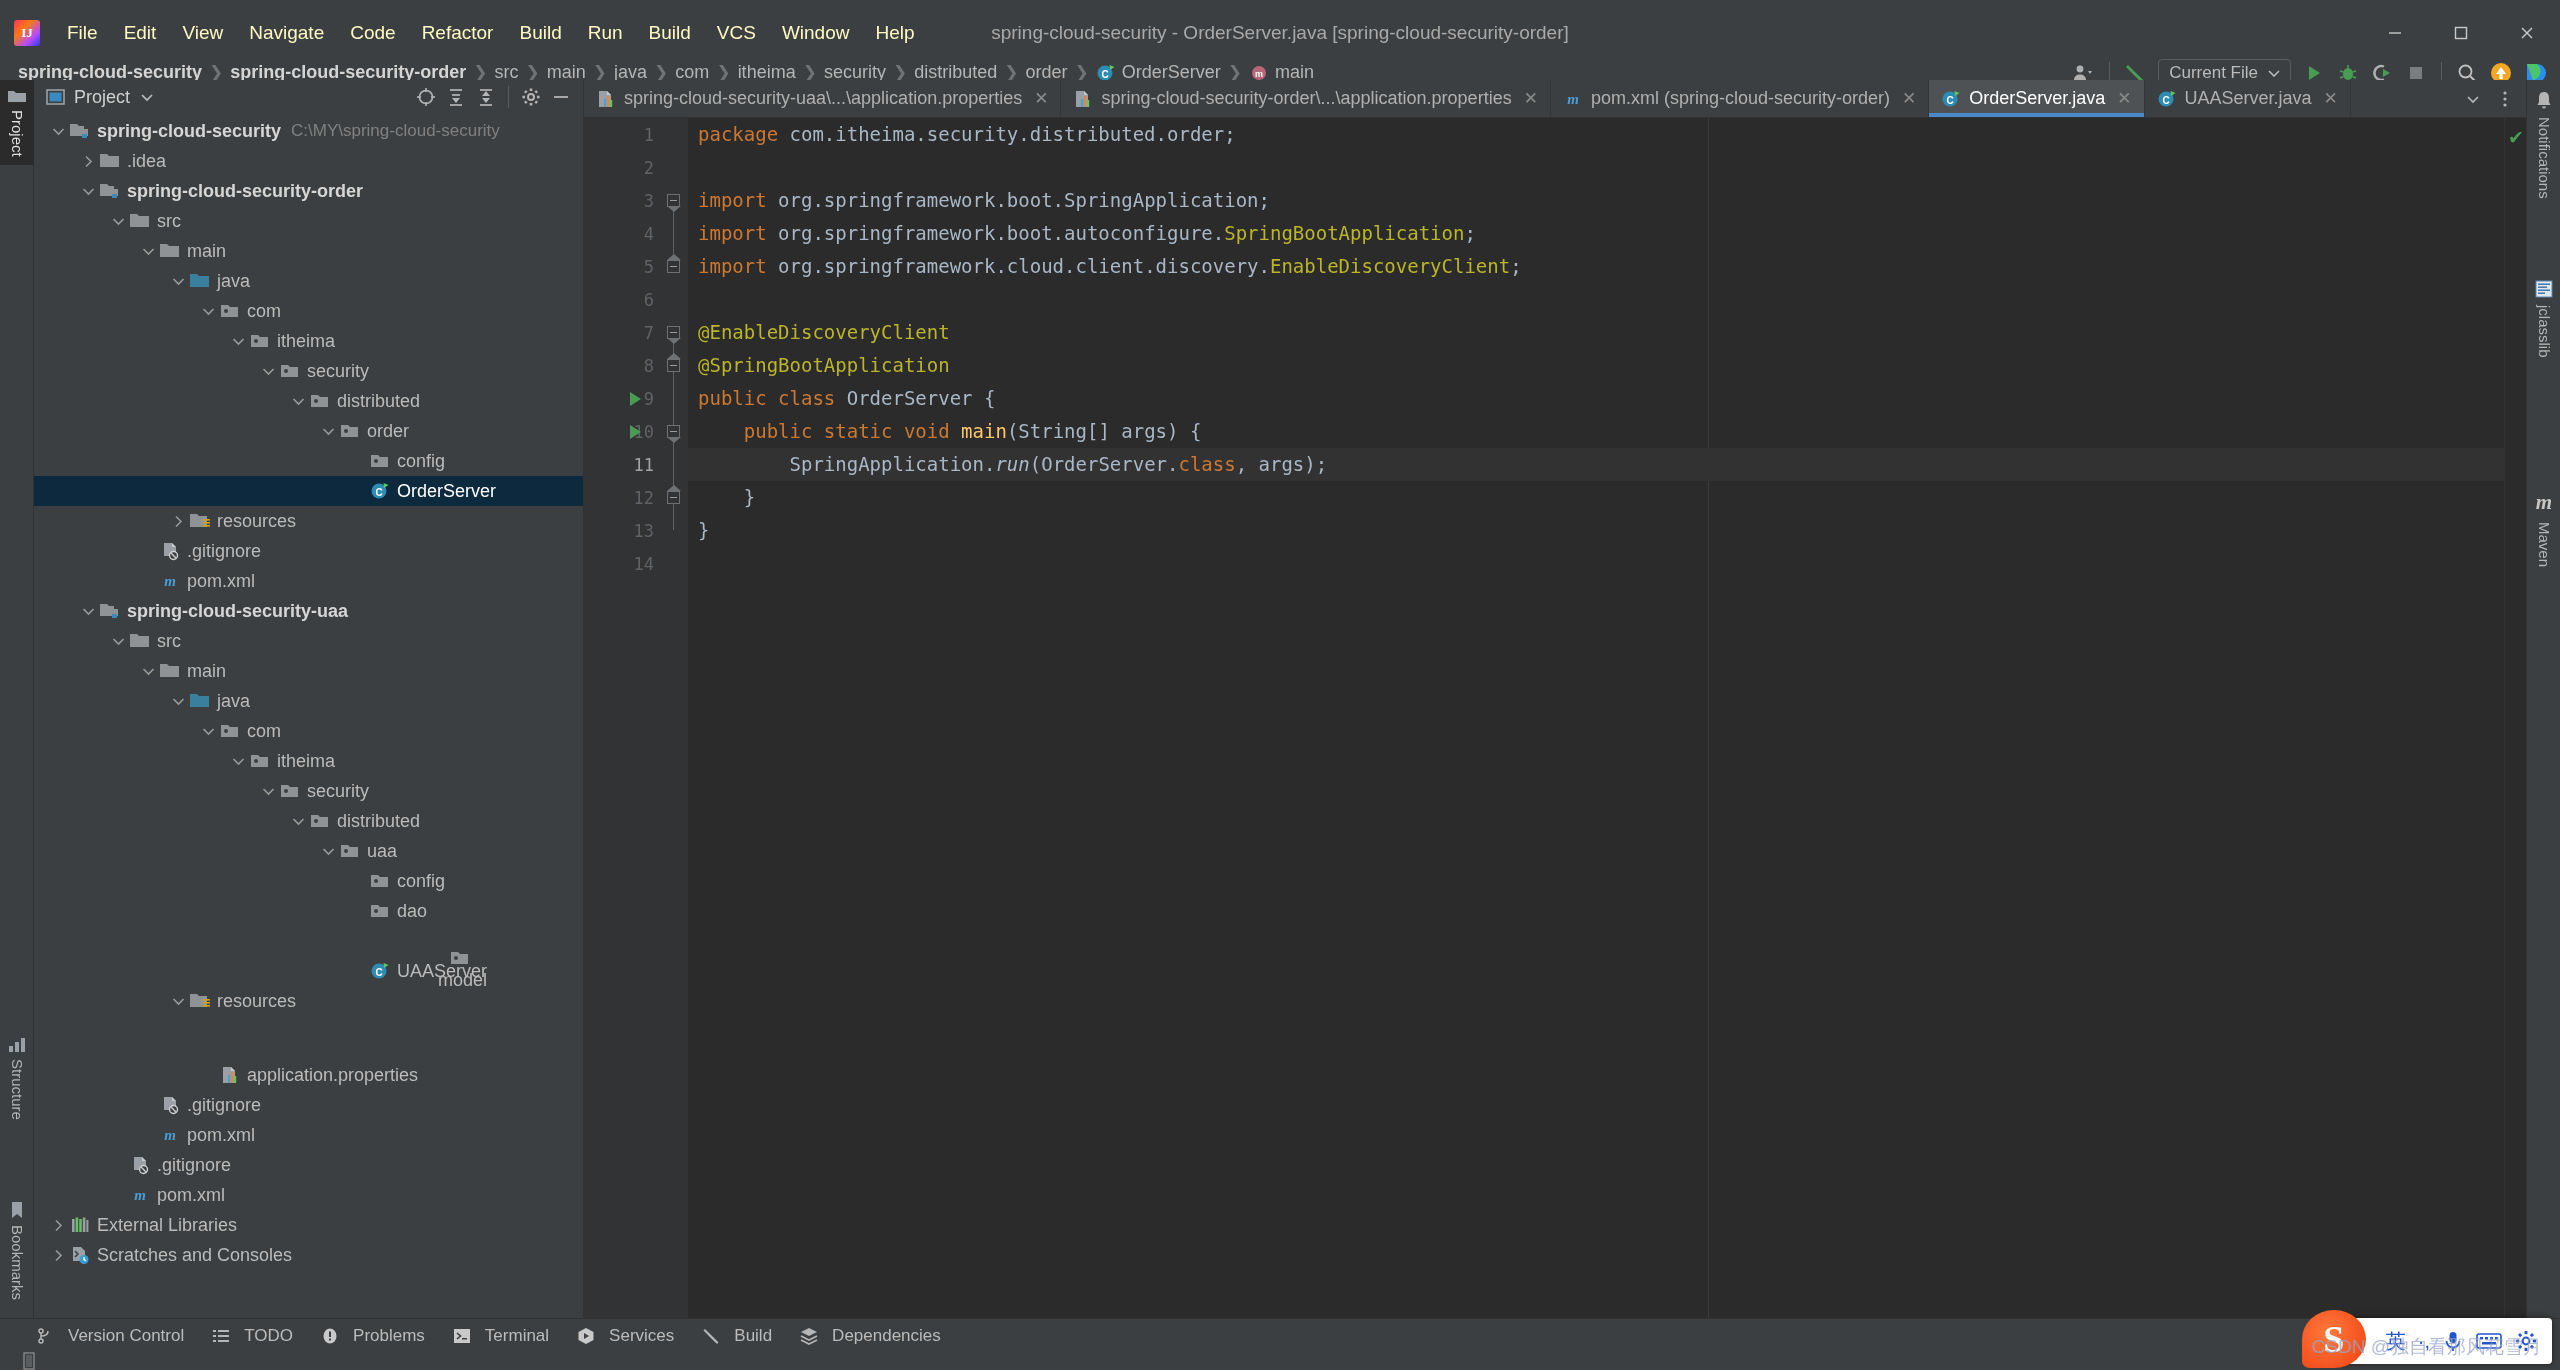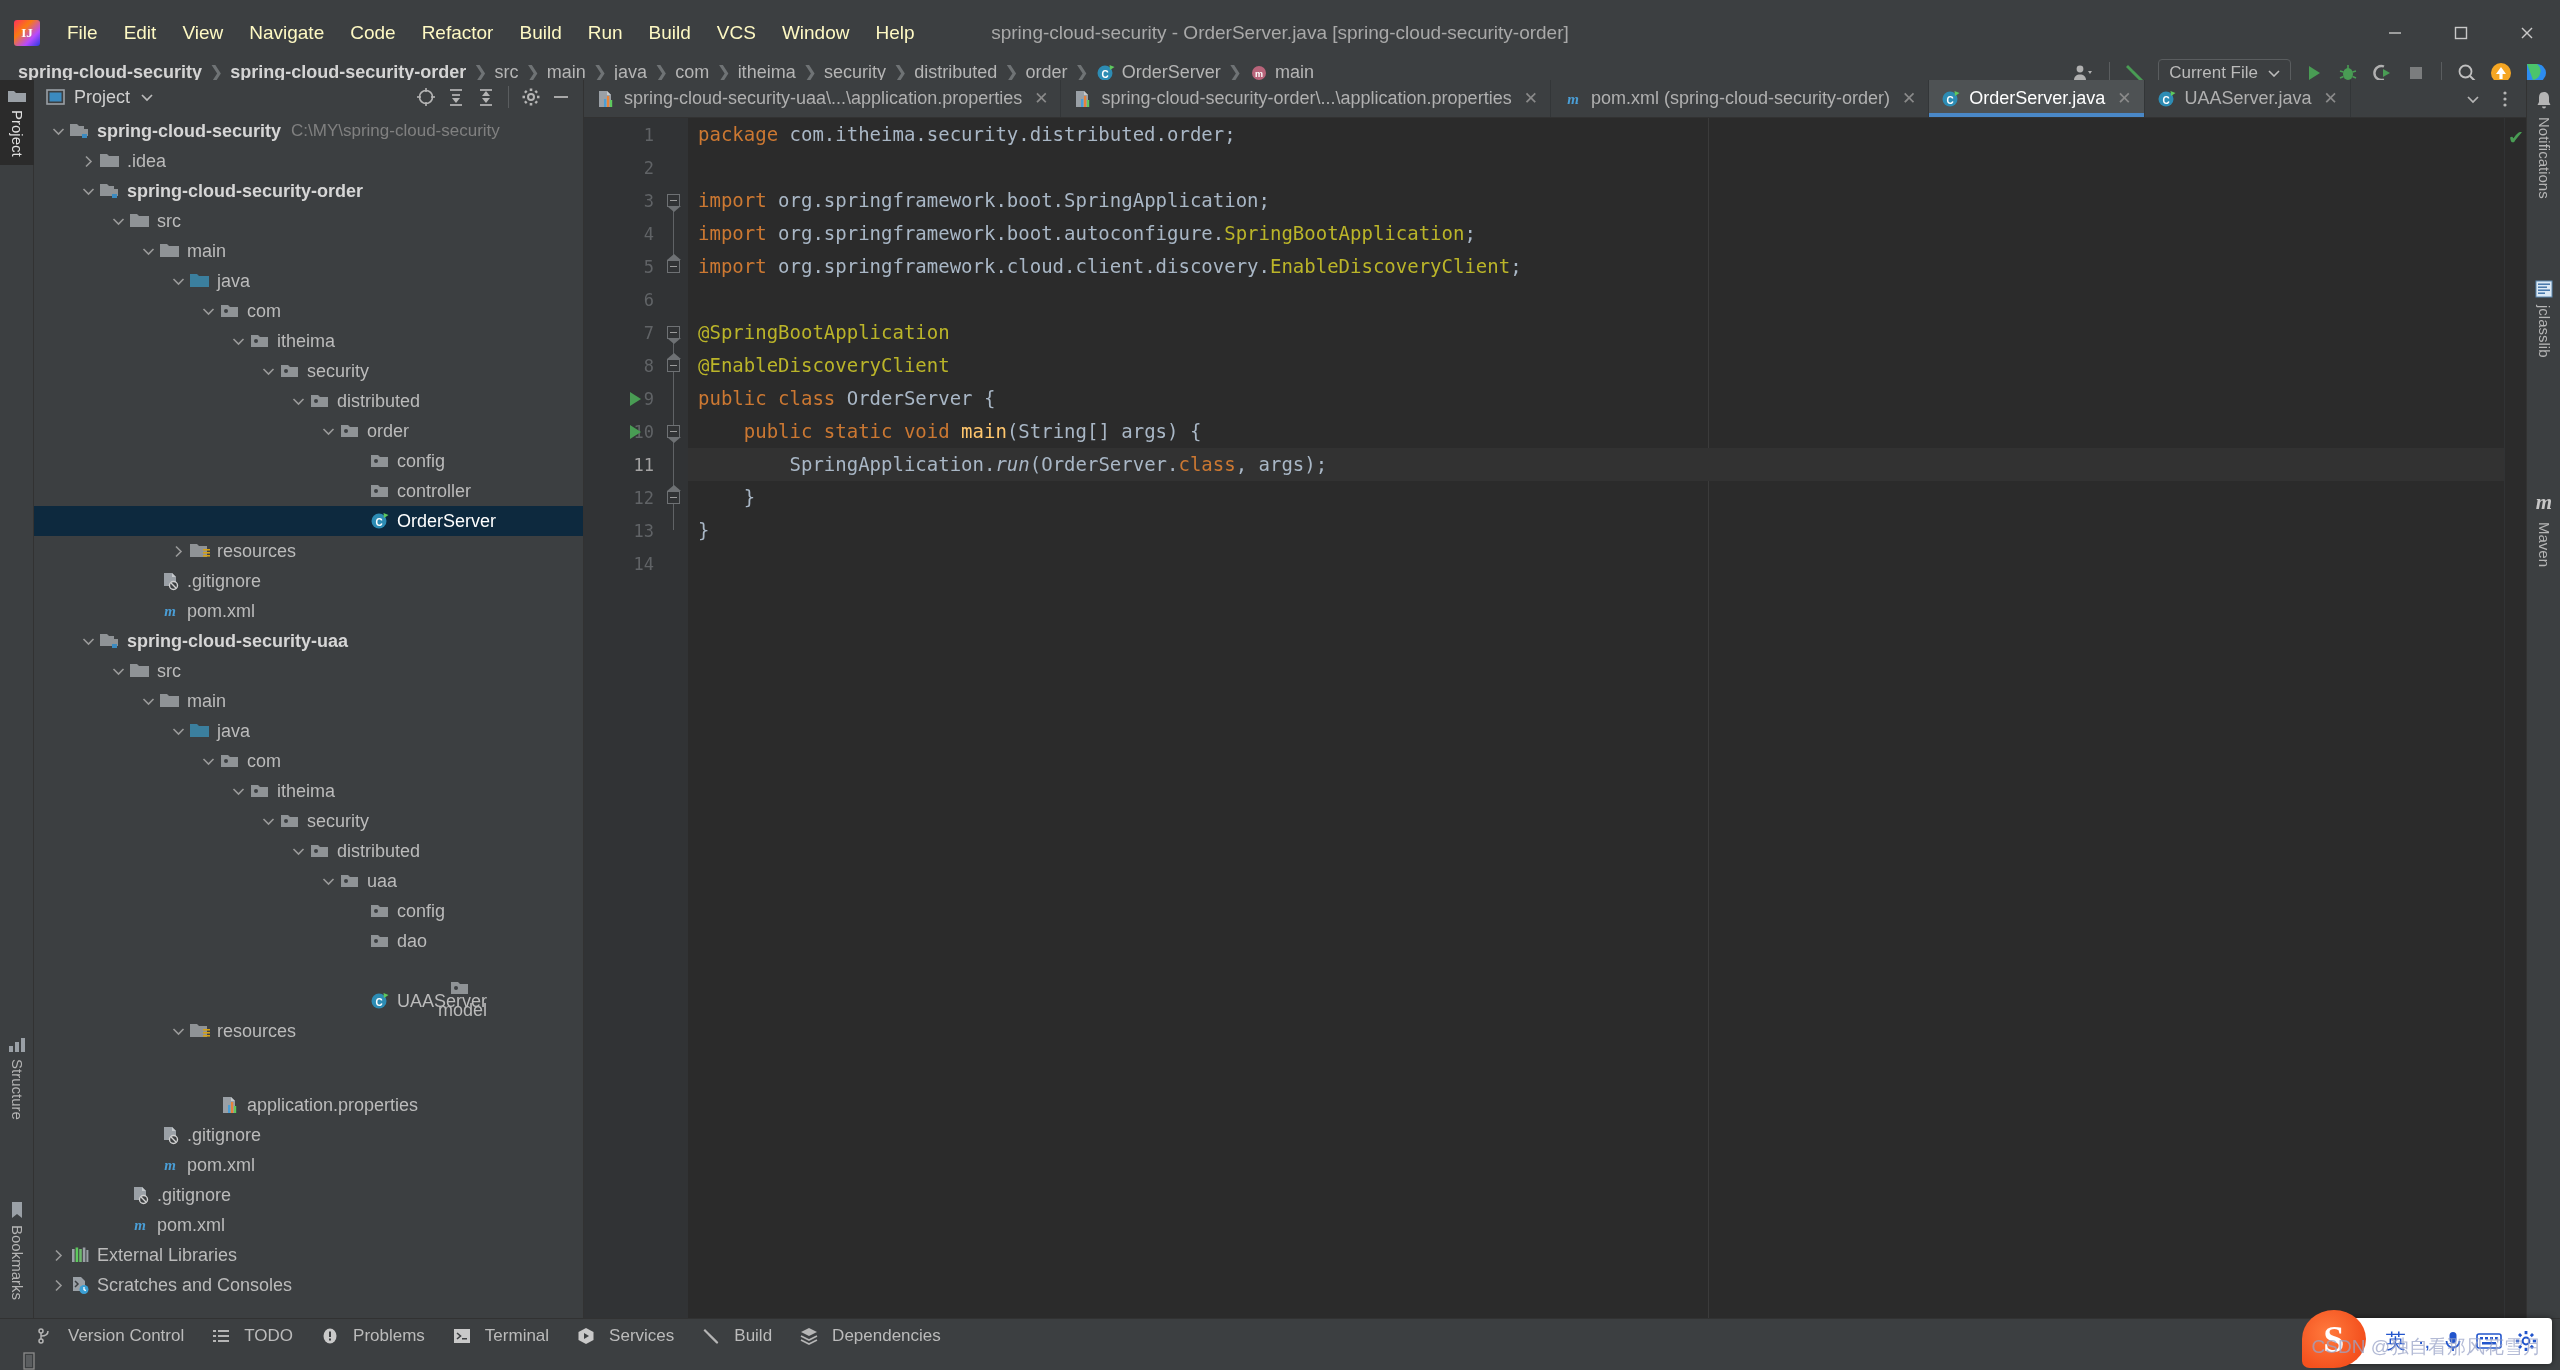--- a/index.html
+++ b/index.html
@@ -657,32 +657,20 @@
           <span class="ticon">
             <span style="display: inline-flex; align-items: center;">
               <svg width="22" height="18" viewBox="0 0 22 18">
                 <path d="M2 3h7l2 2h8v10H2z" fill="#8f9396"></path>
                 <circle cx="7" cy="9" r="2" fill="#3c3f41"></circle>
               </svg>
             </span>
           </span>
           <span class="tlabel">config</span>
         </div>
-        <div class="tree-row" style="padding-left: 314px;">
-          <span class="arrow"></span>
-          <span class="ticon">
-            <span style="display: inline-flex; align-items: center;">
-              <svg width="22" height="18" viewBox="0 0 22 18">
-                <path d="M2 3h7l2 2h8v10H2z" fill="#8f9396"></path>
-                <circle cx="7" cy="9" r="2" fill="#3c3f41"></circle>
-              </svg>
-            </span>
-          </span>
-          <span class="tlabel">controller</span>
-        </div>
         <div class="tree-row selected" style="padding-left: 314px;">
           <span class="arrow"></span>
           <span class="ticon">
             <span style="display: inline-flex; align-items: center;">
               <svg width="20" height="20" viewBox="0 0 20 20">
                 <circle cx="9" cy="10" r="7.5" fill="#2d8cb4"></circle>
                 <text x="9" y="14.5" font-size="10" font-weight="bold" fill="#fff" text-anchor="middle" font-family="Liberation Sans, sans-serif">C</text>
                 <path d="M13.5 2 L18.5 4 L14 7 Z" fill="#5ec95e"></path>
               </svg>
             </span>
@@ -1169,22 +1157,22 @@
         </div>
       <div id="code">
           <div id="caret-line-hl" style="top: 330px; z-index: 0;"></div>
         <div id="right-margin" style="left:1020px;"></div>
       <div class="cline" style="position: relative; z-index: 1;"><span class="kw">package </span><span class="pln">com.itheima.security.distributed.order;</span></div>
           <div class="cline" style="position: relative; z-index: 1;">&nbsp;</div>
           <div class="cline" style="position: relative; z-index: 1;"><span class="kw">import </span><span class="pln">org.springframework.boot.SpringApplication;</span></div>
           <div class="cline" style="position: relative; z-index: 1;"><span class="kw">import </span><span class="pln">org.springframework.boot.autoconfigure.</span><span class="typ">SpringBootApplication</span><span class="pln">;</span></div>
           <div class="cline" style="position: relative; z-index: 1;"><span class="kw">import </span><span class="pln">org.springframework.cloud.client.discovery.</span><span class="typ">EnableDiscoveryClient</span><span class="pln">;</span></div>
           <div class="cline" style="position: relative; z-index: 1;">&nbsp;</div>
+          <div class="cline" style="position: relative; z-index: 1;"><span class="ann">@EnableDiscoveryClient</span></div>
           <div class="cline" style="position: relative; z-index: 1;"><span class="ann">@SpringBootApplication</span></div>
-          <div class="cline" style="position: relative; z-index: 1;"><span class="ann">@EnableDiscoveryClient</span></div>
           <div class="cline" style="position: relative; z-index: 1;"><span class="kw">public class </span><span class="pln">OrderServer {</span></div>
           <div class="cline" style="position: relative; z-index: 1;"><span class="pln">    </span><span class="kw">public static void </span><span class="mth">main</span><span class="pln">(String[] args) {</span></div>
           <div class="cline current" style="position: relative; z-index: 1;"><span class="pln">        SpringApplication.</span><span class="itl">run</span><span class="pln">(OrderServer.</span><span class="kw">class</span><span class="pln">, args);</span></div>
           <div class="cline" style="position: relative; z-index: 1;"><span class="pln">    }</span></div>
           <div class="cline" style="position: relative; z-index: 1;"><span class="pln">}</span></div>
           <div class="cline" style="position: relative; z-index: 1;">&nbsp;</div>
         </div>
       <div id="marker-strip">
         <div id="ok-check">✔</div>
       </div>

